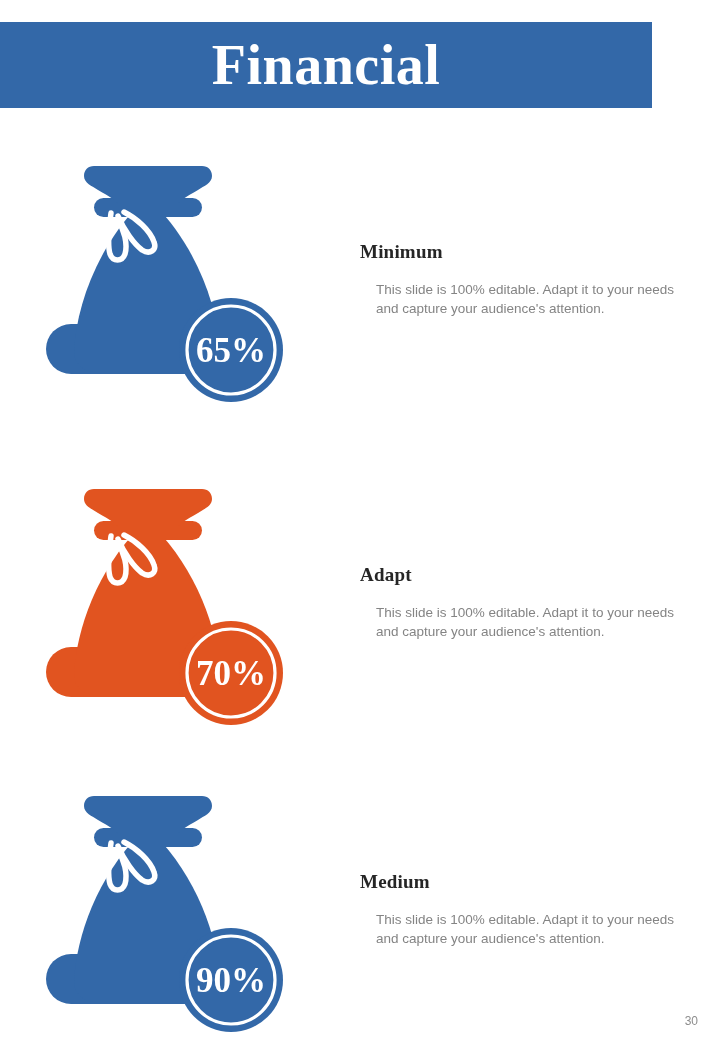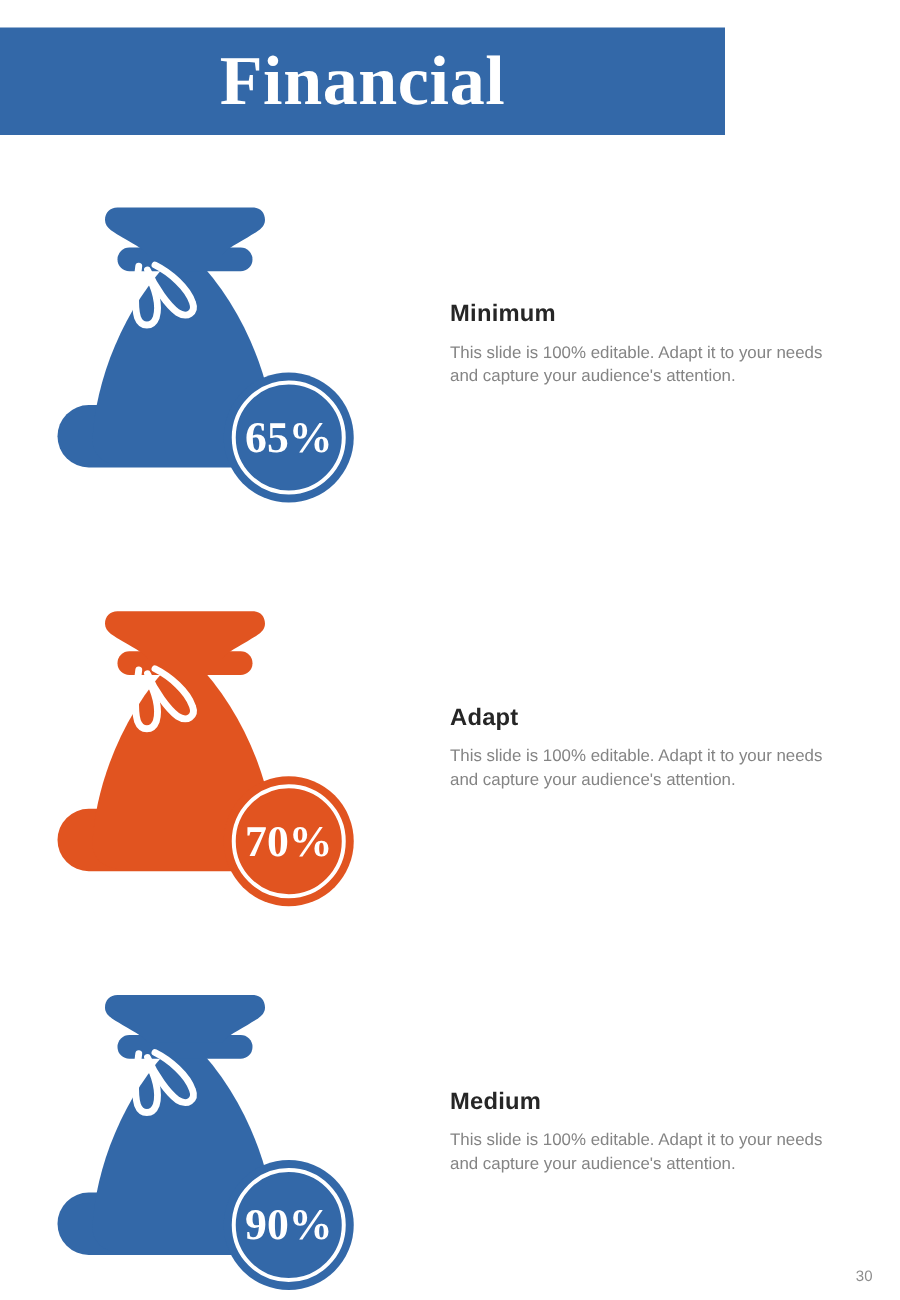--- a/index.html
+++ b/index.html
@@ -20,21 +20,21 @@
     height: 1040px;
     background: #ffffff;
     overflow: hidden;
   }
 
   
   .header-band {
     position: absolute;
     left: 0;
     top: 22px;
-    width: 580px;
+    width: 652px;
     height: 86px;
     background: #3368a8;
     display: flex;
     align-items: center;
     justify-content: center;
   }
   .header-title {
     font-family: "Liberation Serif", serif;
     font-weight: bold;
     font-size: 56px;
@@ -70,34 +70,34 @@
   .text-col {
     position: absolute;
     left: 360px;
     width: 320px;
   }
   .text-col-1 { top: 100px; }
   .text-col-2 { top: 100px; }
   .text-col-3 { top: 100px; }
 
   .item-heading {
-    font-family: Liberation Sans, sans-serif;
+    font-family: Liberation Serif, serif;
     font-weight: bold;
     font-size: 19px;
     line-height: 24px;
     color: #262626;
     margin: 0 0 8px 0;
     letter-spacing: 0.2px;
   }
   .item-body {
     font-family: "Liberation Sans", sans-serif;
     font-size: 13.5px;
     line-height: 19px;
     color: #848484;
-    margin: 0;
+    margin: 16px;
     width: 300px;
   }
 
   
   .page-number {
     position: absolute;
     right: 22px;
     bottom: 12px;
     font-family: "Liberation Sans", sans-serif;
     font-size: 12px;

